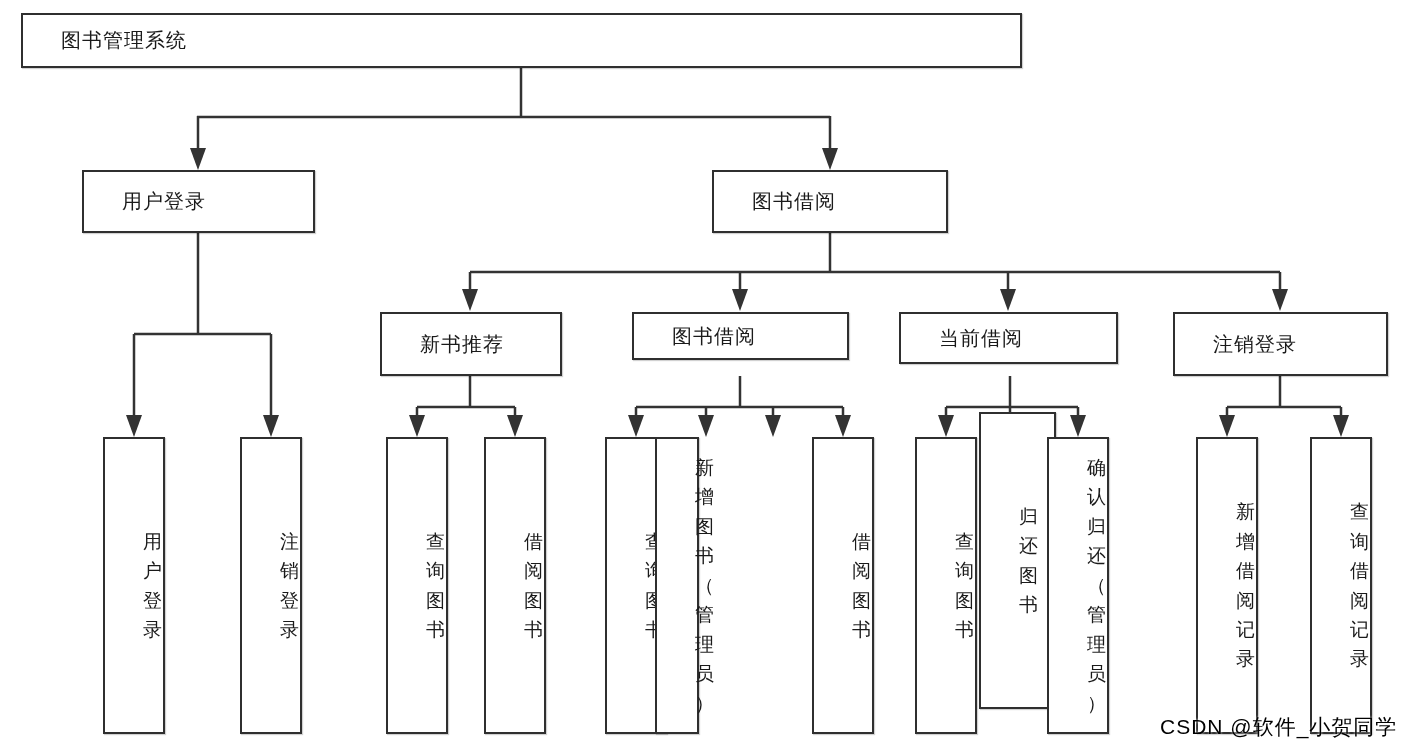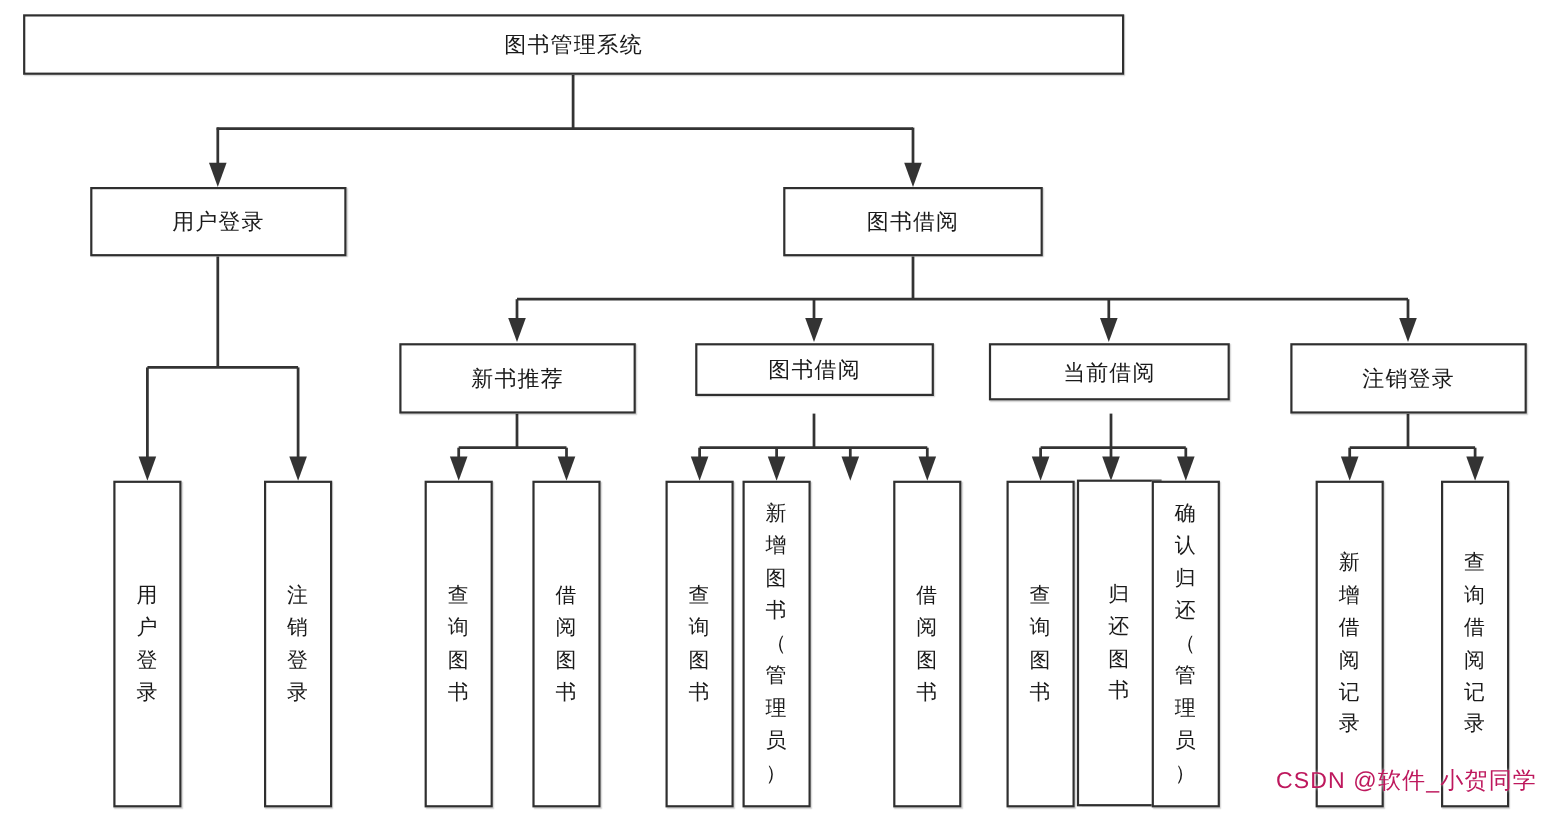--- a/index.html
+++ b/index.html
@@ -6,35 +6,35 @@
   .canvas {
     position:relative; width:1405px; height:747px;
     background:#ffffff; overflow:hidden;
     font-family:"Liberation Sans", sans-serif;
     color:#1a1a1a;
   }
   .wires { position:absolute; left:0; top:0; }
   .node {
     position:absolute; box-sizing:border-box;
     border:2.5px solid #2f2f2f; background:#ffffff;
-    display:flex; align-items:center; justify-content:center;
+    display:flex; align-items:center; 
     box-shadow:1px 1px 1px rgba(0,0,0,0.18);
-    font-size:20px; letter-spacing:1px;
+    font-size:20px; letter-spacing:1px;padding-left:38px;
   }
   .node .label { white-space:nowrap; }
   .leaf { font-size:19px; }
   .leaf .vlabel {
     width:20px;
     line-break:anywhere; word-break:break-all;
     text-align:center; line-height:1.55;
     white-space:normal;
   }
   .watermark {
-    position:absolute; left:1160px; top:695px;
-    font-size:21px; color:#be185d; letter-spacing:1px;
+    position:absolute; left:1160px; top:713px;
+    font-size:21px; color:#000000; letter-spacing:1px;
     text-shadow:0 0 3px #ffffff; white-space:nowrap; z-index:5;
   }
 </style>
 </head>
 <body>
 
 <div class="canvas">
 
   <svg class="wires" width="1405" height="747">
     <g stroke="#333333" stroke-width="2.5" fill="none">
@@ -106,21 +106,21 @@
     <span class="label">图书管理系统</span>
   </div>
 
   <div class="node" style="left:82px;top:170px;width:233px;height:63px">
     <span class="label">用户登录</span>
   </div>
   <div class="node" style="left:712px;top:170px;width:236px;height:63px">
     <span class="label">图书借阅</span>
   </div>
 
-  <div class="node" style="left:363px;top:312px;width:215px;height:64px">
+  <div class="node" style="left:380px;top:312px;width:182px;height:64px">
     <span class="label">新书推荐</span>
   </div>
   <div class="node" style="left:632px;top:312px;width:217px;height:48px">
     <span class="label">图书借阅</span>
   </div>
   <div class="node" style="left:899px;top:312px;width:219px;height:52px">
     <span class="label">当前借阅</span>
   </div>
   <div class="node" style="left:1173px;top:312px;width:215px;height:64px">
     <span class="label">注销登录</span>
@@ -136,31 +136,31 @@
   <div class="node leaf" style="left:386px;top:437px;width:62px;height:297px">
     <span class="vlabel">查询图书</span>
   </div>
   <div class="node leaf" style="left:484px;top:437px;width:62px;height:297px">
     <span class="vlabel">借阅图书</span>
   </div>
 
   <div class="node leaf" style="left:605px;top:437px;width:62px;height:297px">
     <span class="vlabel">查询图书</span>
   </div>
-  <div class="node leaf" style="left:675px;top:437px;width:62px;height:297px">
+  <div class="node leaf" style="left:655px;top:437px;width:44px;height:297px">
     <span class="vlabel">新增图书（管理员）</span>
   </div>
   <div class="node leaf" style="left:812px;top:437px;width:62px;height:297px">
     <span class="vlabel">借阅图书</span>
   </div>
 
   <div class="node leaf" style="left:915px;top:437px;width:62px;height:297px">
     <span class="vlabel">查询图书</span>
   </div>
-  <div class="node leaf" style="left:979px;top:436px;width:77px;height:297px">
+  <div class="node leaf" style="left:979px;top:412px;width:77px;height:297px">
     <span class="vlabel">归还图书</span>
   </div>
   <div class="node leaf" style="left:1047px;top:437px;width:62px;height:297px">
     <span class="vlabel">确认归还（管理员）</span>
   </div>
 
   <div class="node leaf" style="left:1196px;top:437px;width:62px;height:297px">
     <span class="vlabel">新增借阅记录</span>
   </div>
   <div class="node leaf" style="left:1310px;top:437px;width:62px;height:297px">

